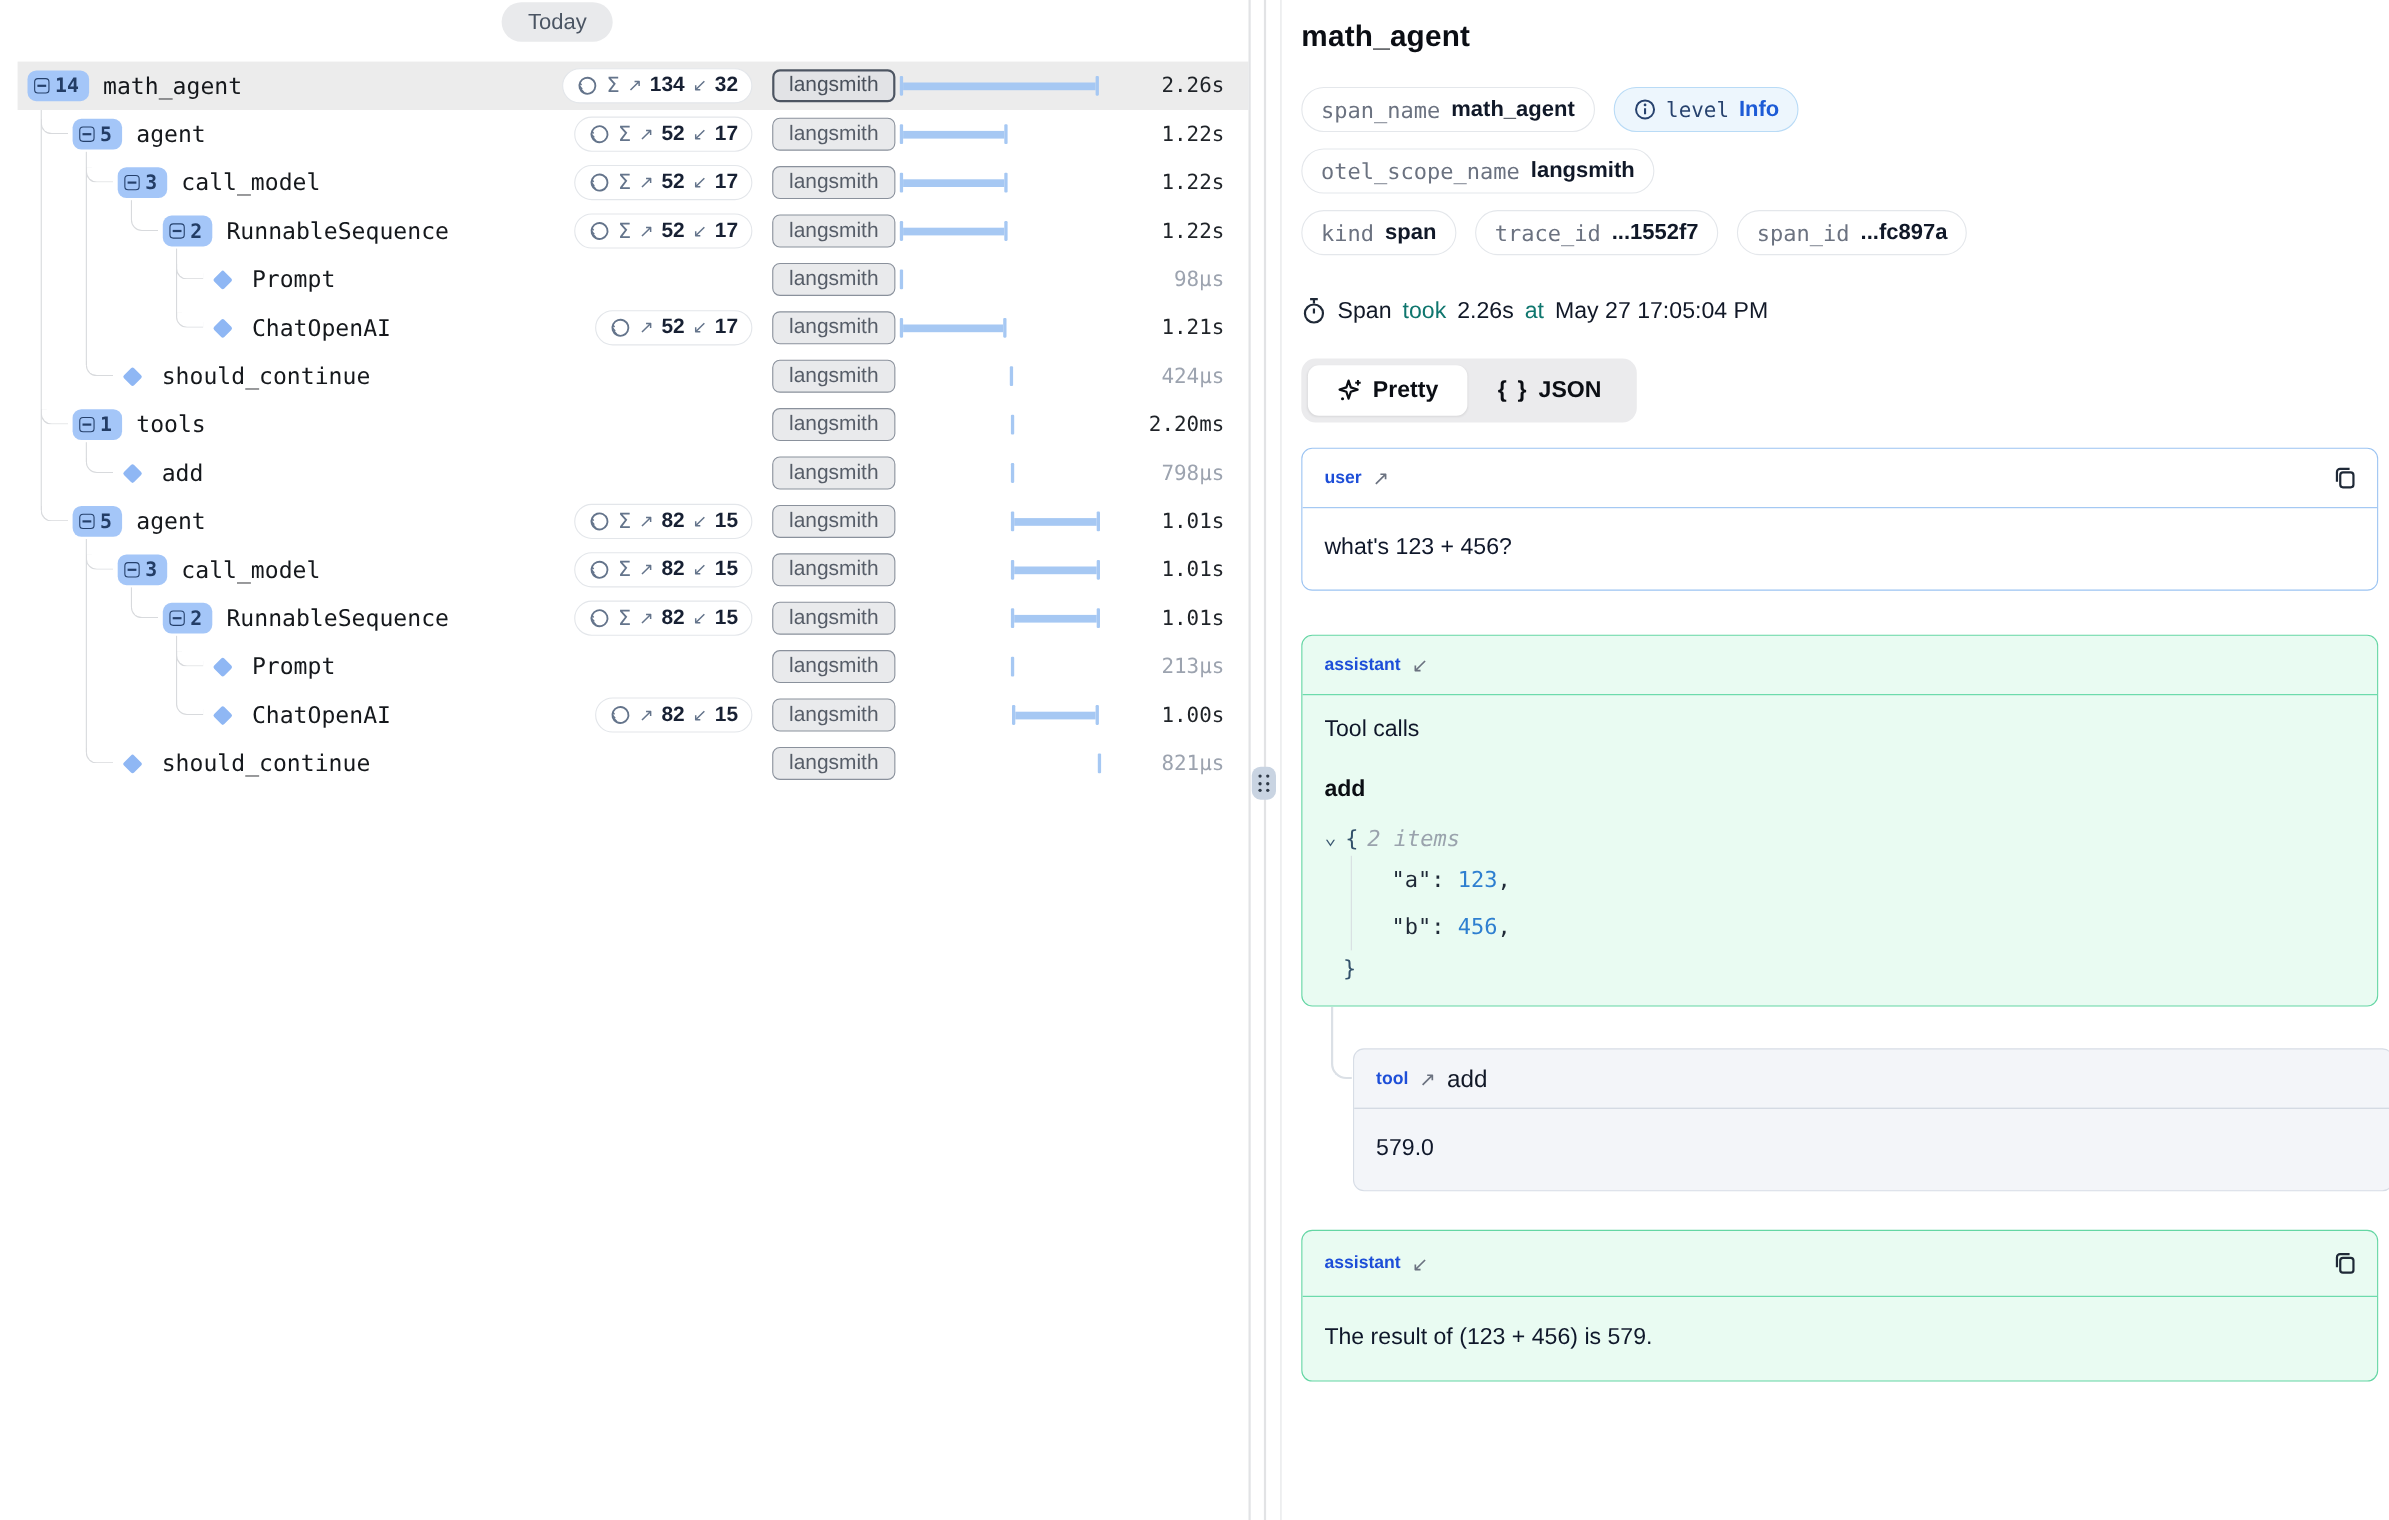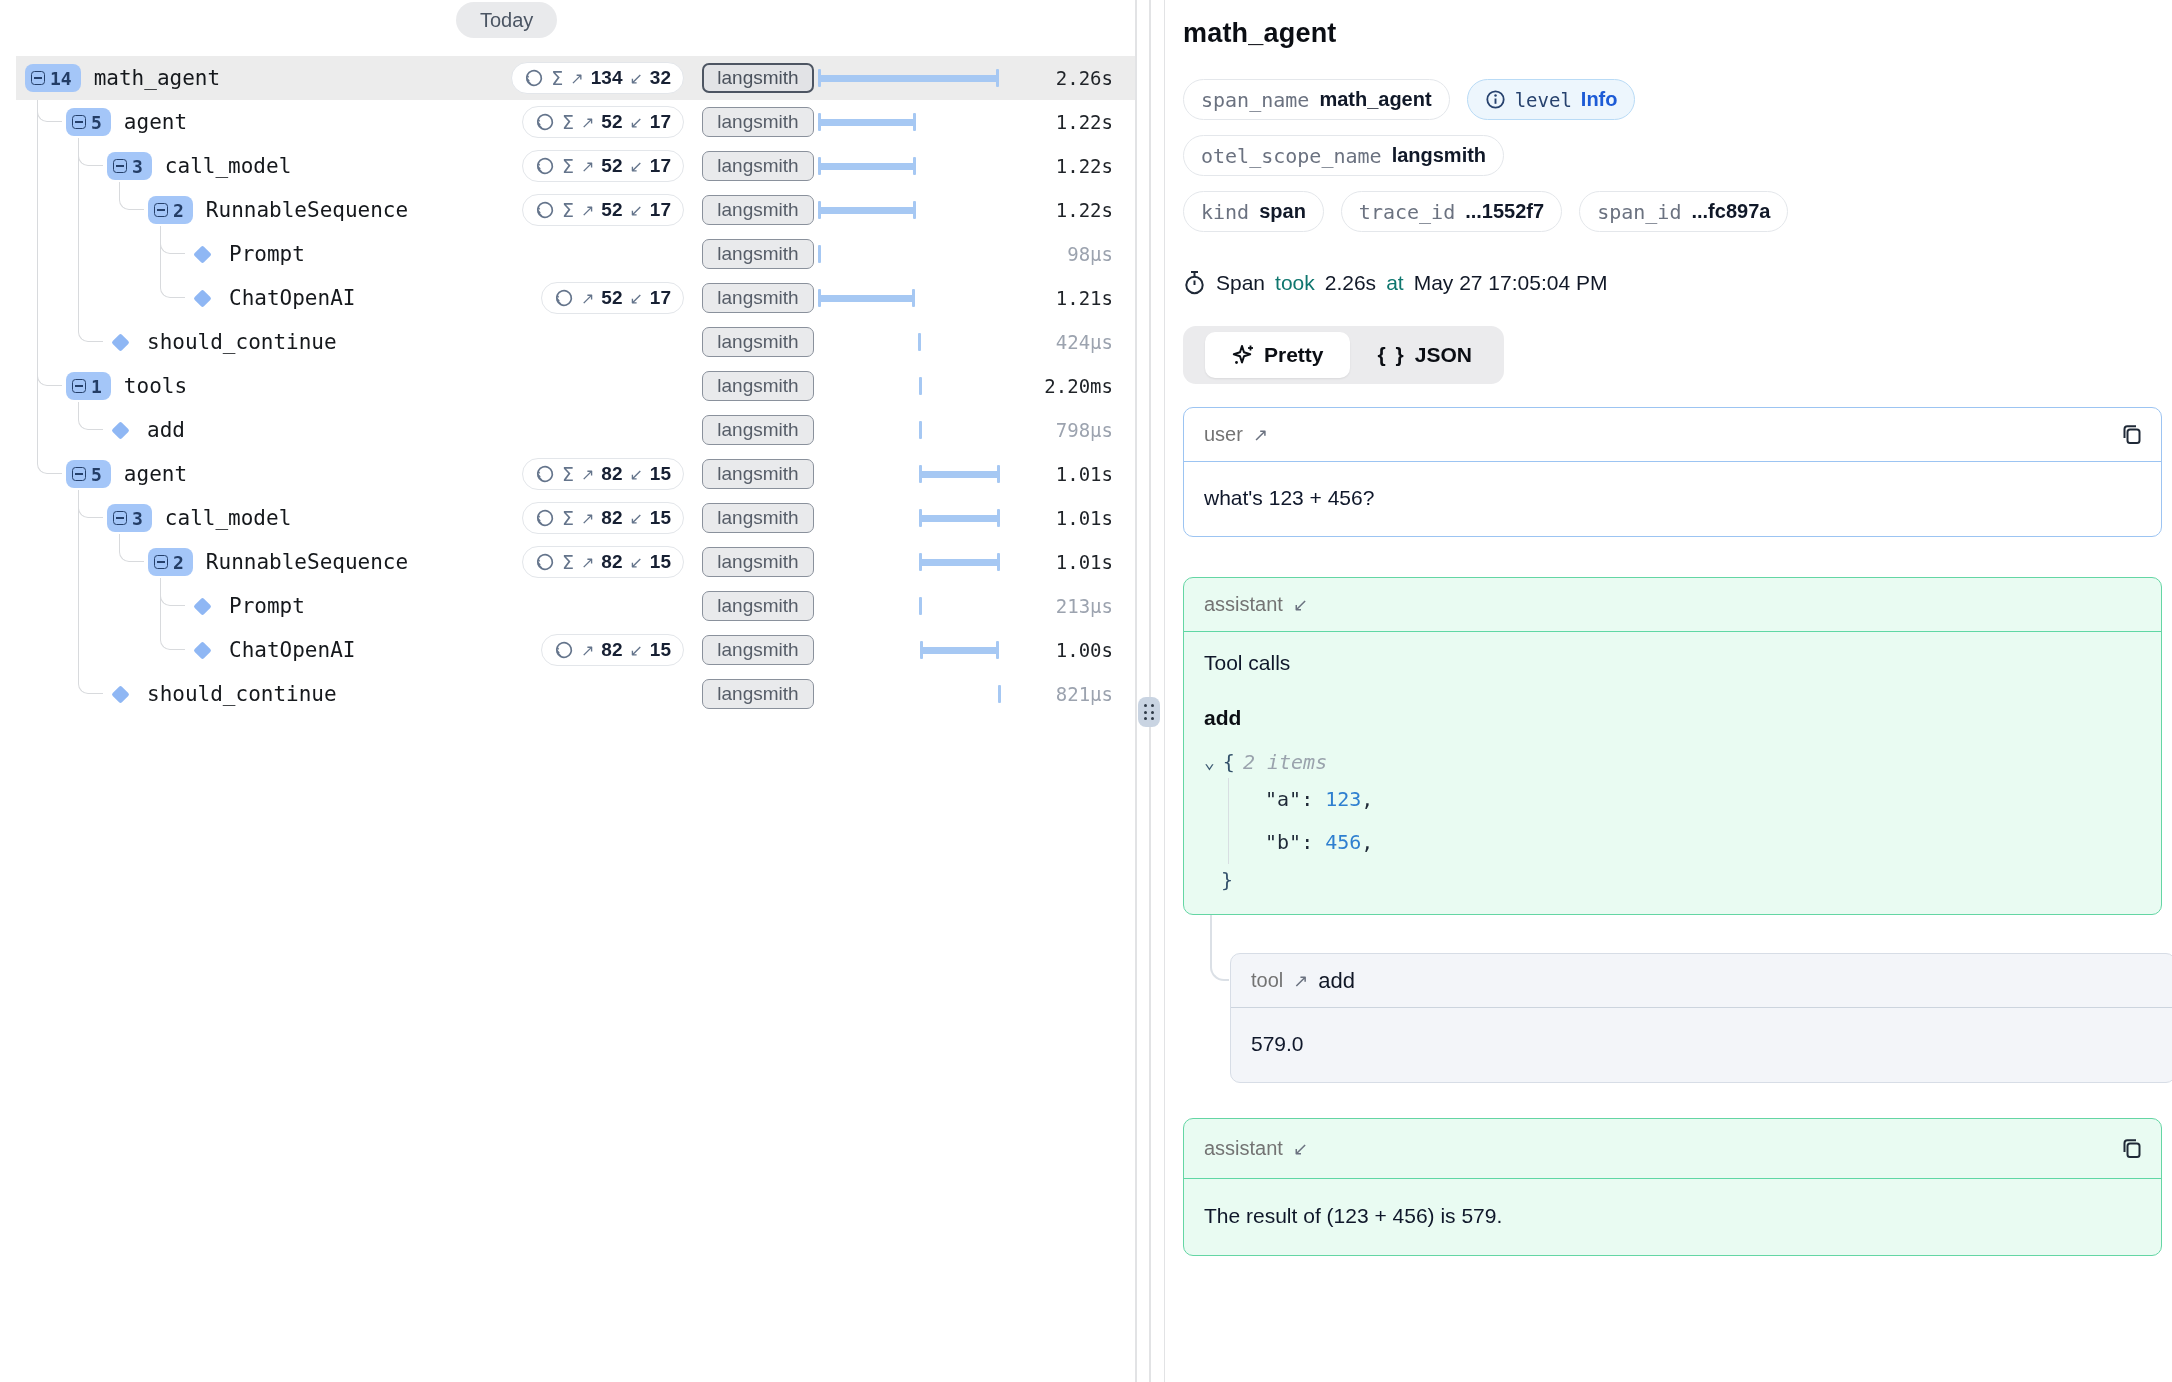--- a/index.html
+++ b/index.html
@@ -67,26 +67,26 @@
   .took-line { margin-top:38px; display:flex; align-items:center; gap:10px; font-size:21px; }
   .took-line .dark { color:#111827; font-weight:500; }
   .took-line .gray { color:#0f766e; }
   .tabs { margin-top:27px; display:flex; gap:44px; border-bottom:1.5px solid #e7e9ec; width:979px; }
   .tab { font-size:21px; color:#1f2937; padding-bottom:13px; position:relative; cursor:pointer; }
   .tab.active { color:#0f172a; font-weight:500; }
   .tab.active::after { content:""; position:absolute; left:0; right:0; bottom:-1.5px; height:3.5px; background:#3e4c5e; }
   .seg-control { margin-top:31px; display:inline-flex; background:#ebebed; border-radius:13px; padding:6px; gap:2px; }
   .seg-opt { display:inline-flex; align-items:center; gap:9px; padding:11px 26px; border-radius:10px;
              font-size:21px; font-weight:600; color:#0b0e14; cursor:pointer; }
-  .seg-opt.selected { background:#fff; box-shadow:0 1px 2px rgba(0,0,0,0.08);margin-left:16px; }
+  .seg-opt.selected { background:#fff; box-shadow:0 1px 2px rgba(0,0,0,0.08); }
   .braces-glyph { font-size:21px; font-weight:600; letter-spacing:2px; }
 
   .msg-card { width:979px; border-radius:10px; overflow:hidden; }
   .msg-header { display:flex; align-items:center; gap:10px; padding:0 20px; height:54px; position:relative; }
-  .msg-role { font-size:20px; font-weight:400; color:#737373; }
+  .msg-role { font-size:16px; font-weight:700; color:#1d4ed8; }
   .msg-arrow { font-size:18px; color:#6b7280; }
   .copy-btn { position:absolute; right:16px; top:50%; transform:translateY(-50%); width:26px; height:26px; cursor:pointer; }
   .user-card { margin-top:23px; border:1.5px solid #9cc4f2; background:#fff; }
   .user-card .msg-header { border-bottom:1.5px solid #9cc4f2; }
   .assistant-card { border:1.5px solid #64d6a4; background:#e9fbf2; }
   .assistant-card .msg-header { border-bottom:1.5px solid #5fd7a5; }
   .msg-body { padding:23px 20px 25px; font-size:21px; color:#0f172a; line-height:26px; }
 
   .a1 { margin-top:40px; }
   .tc-label { font-size:21px; color:#0f172a; }

